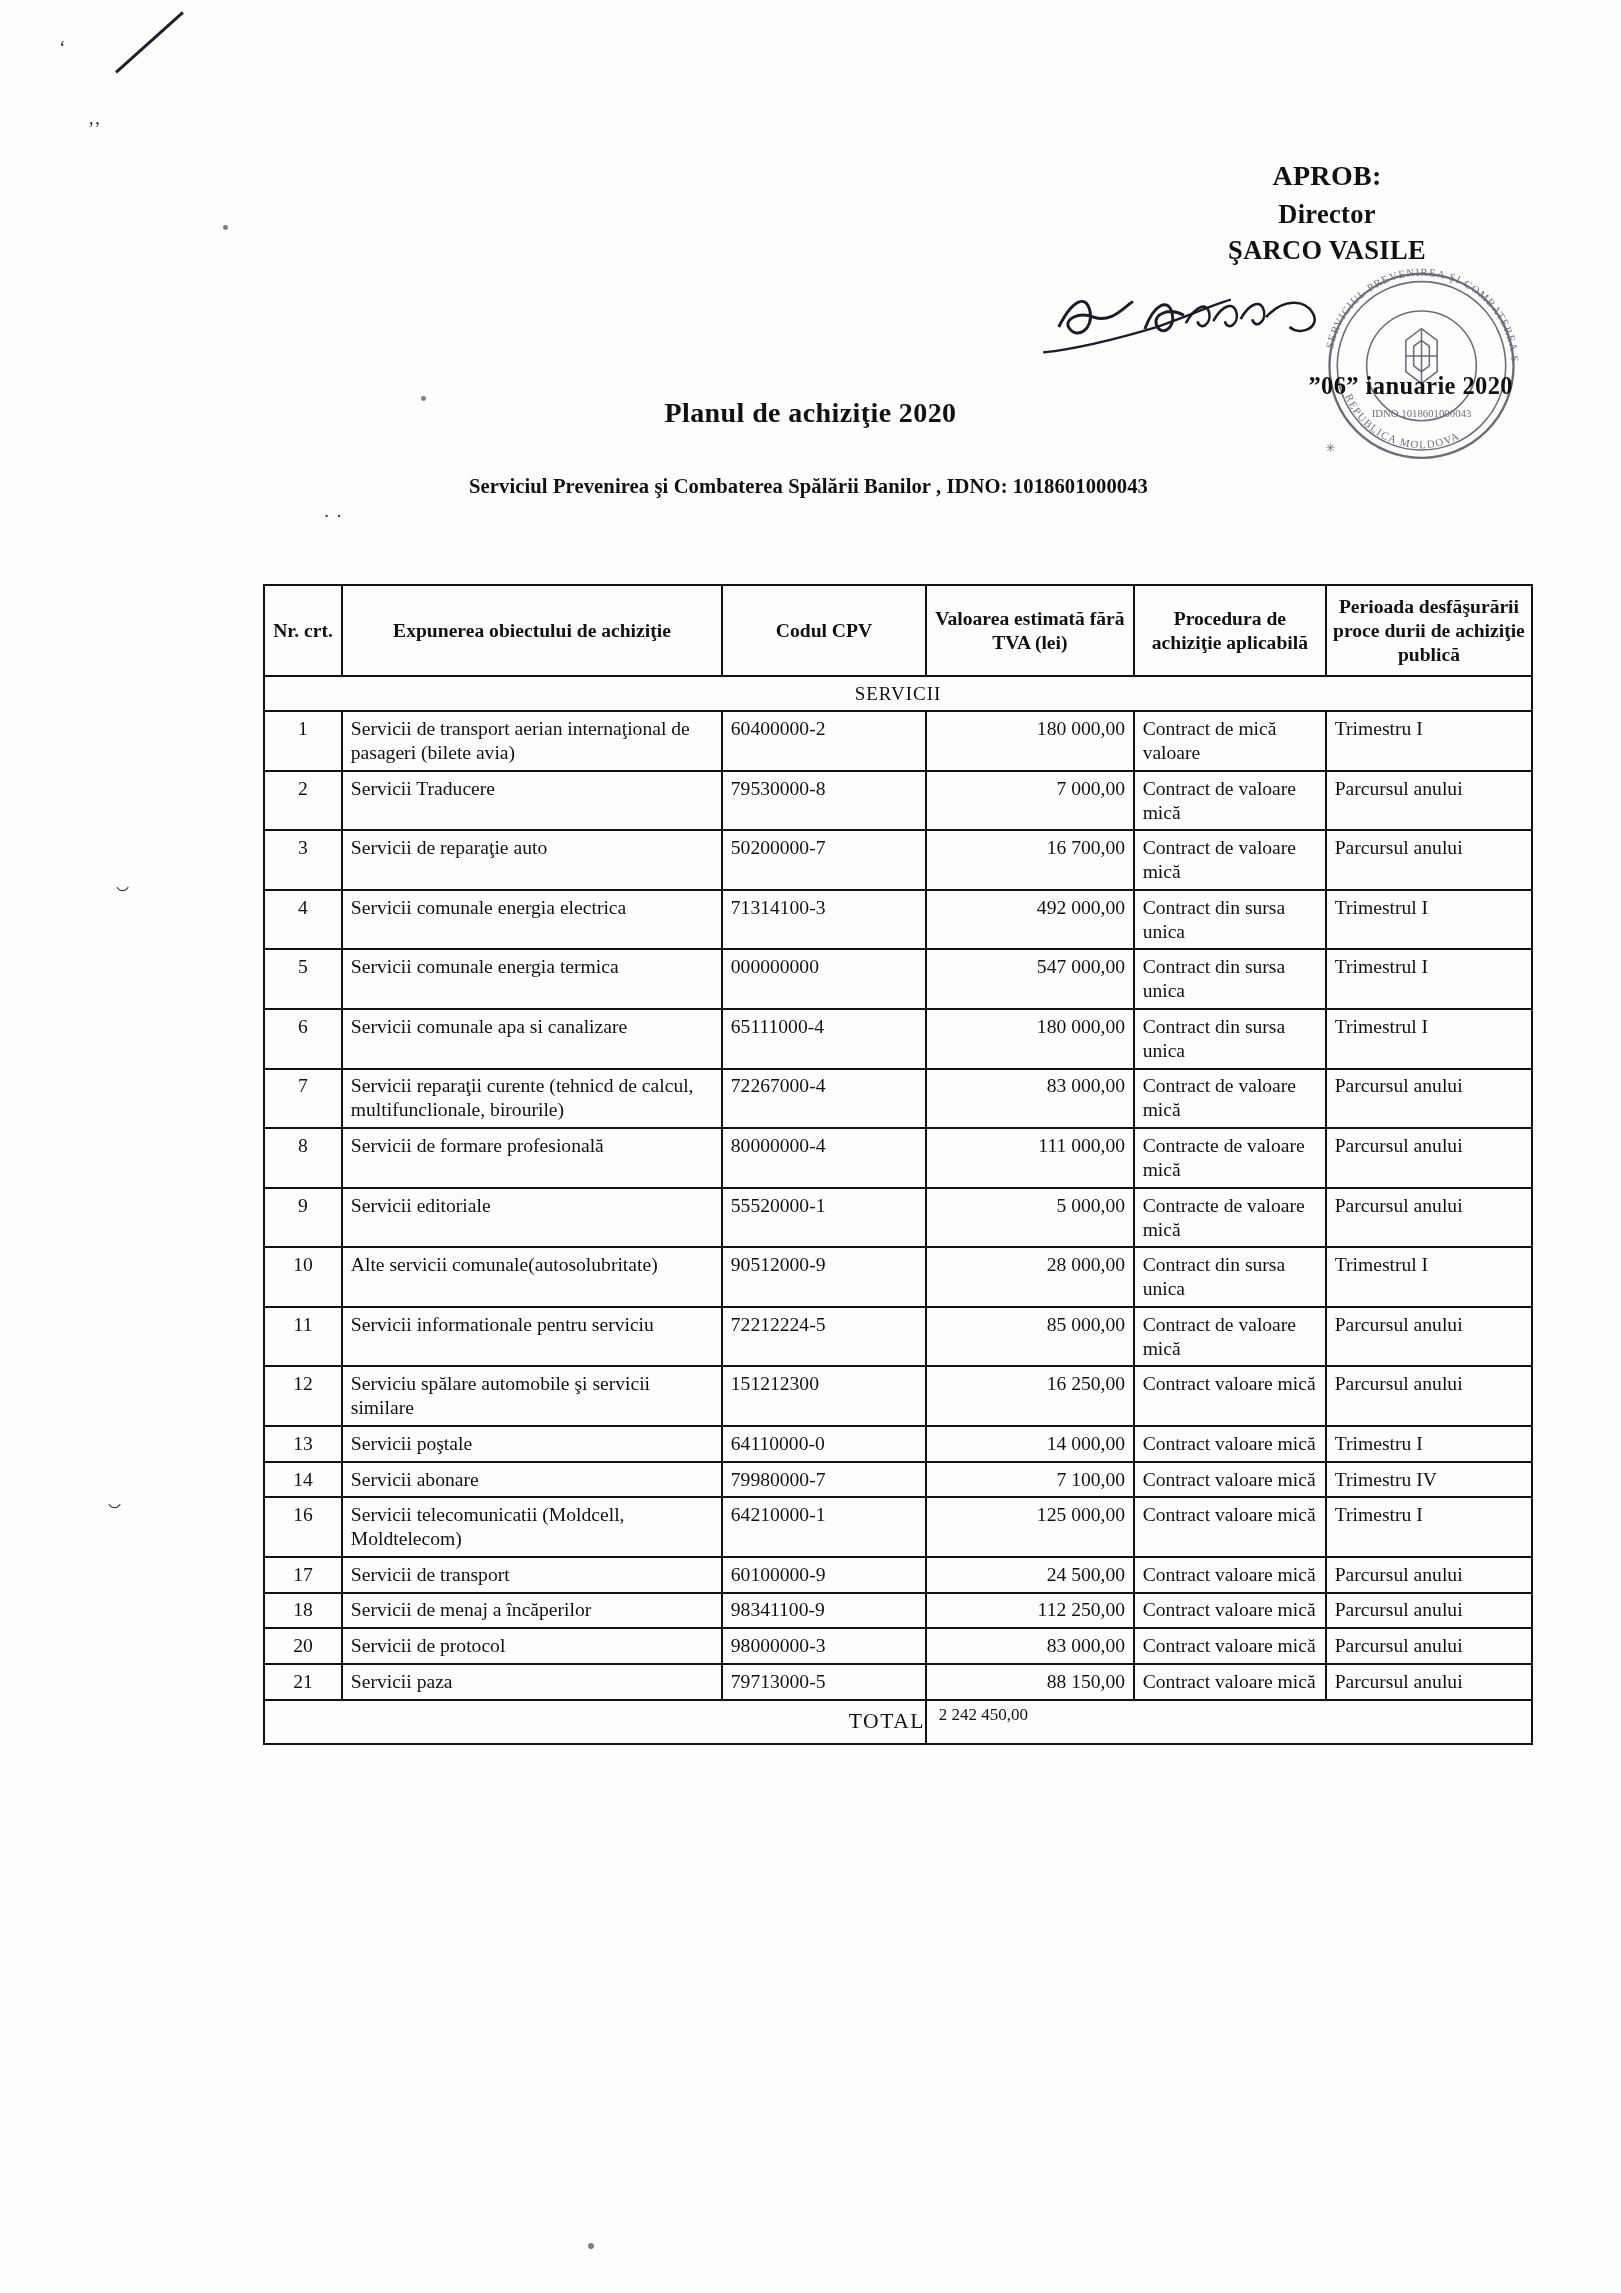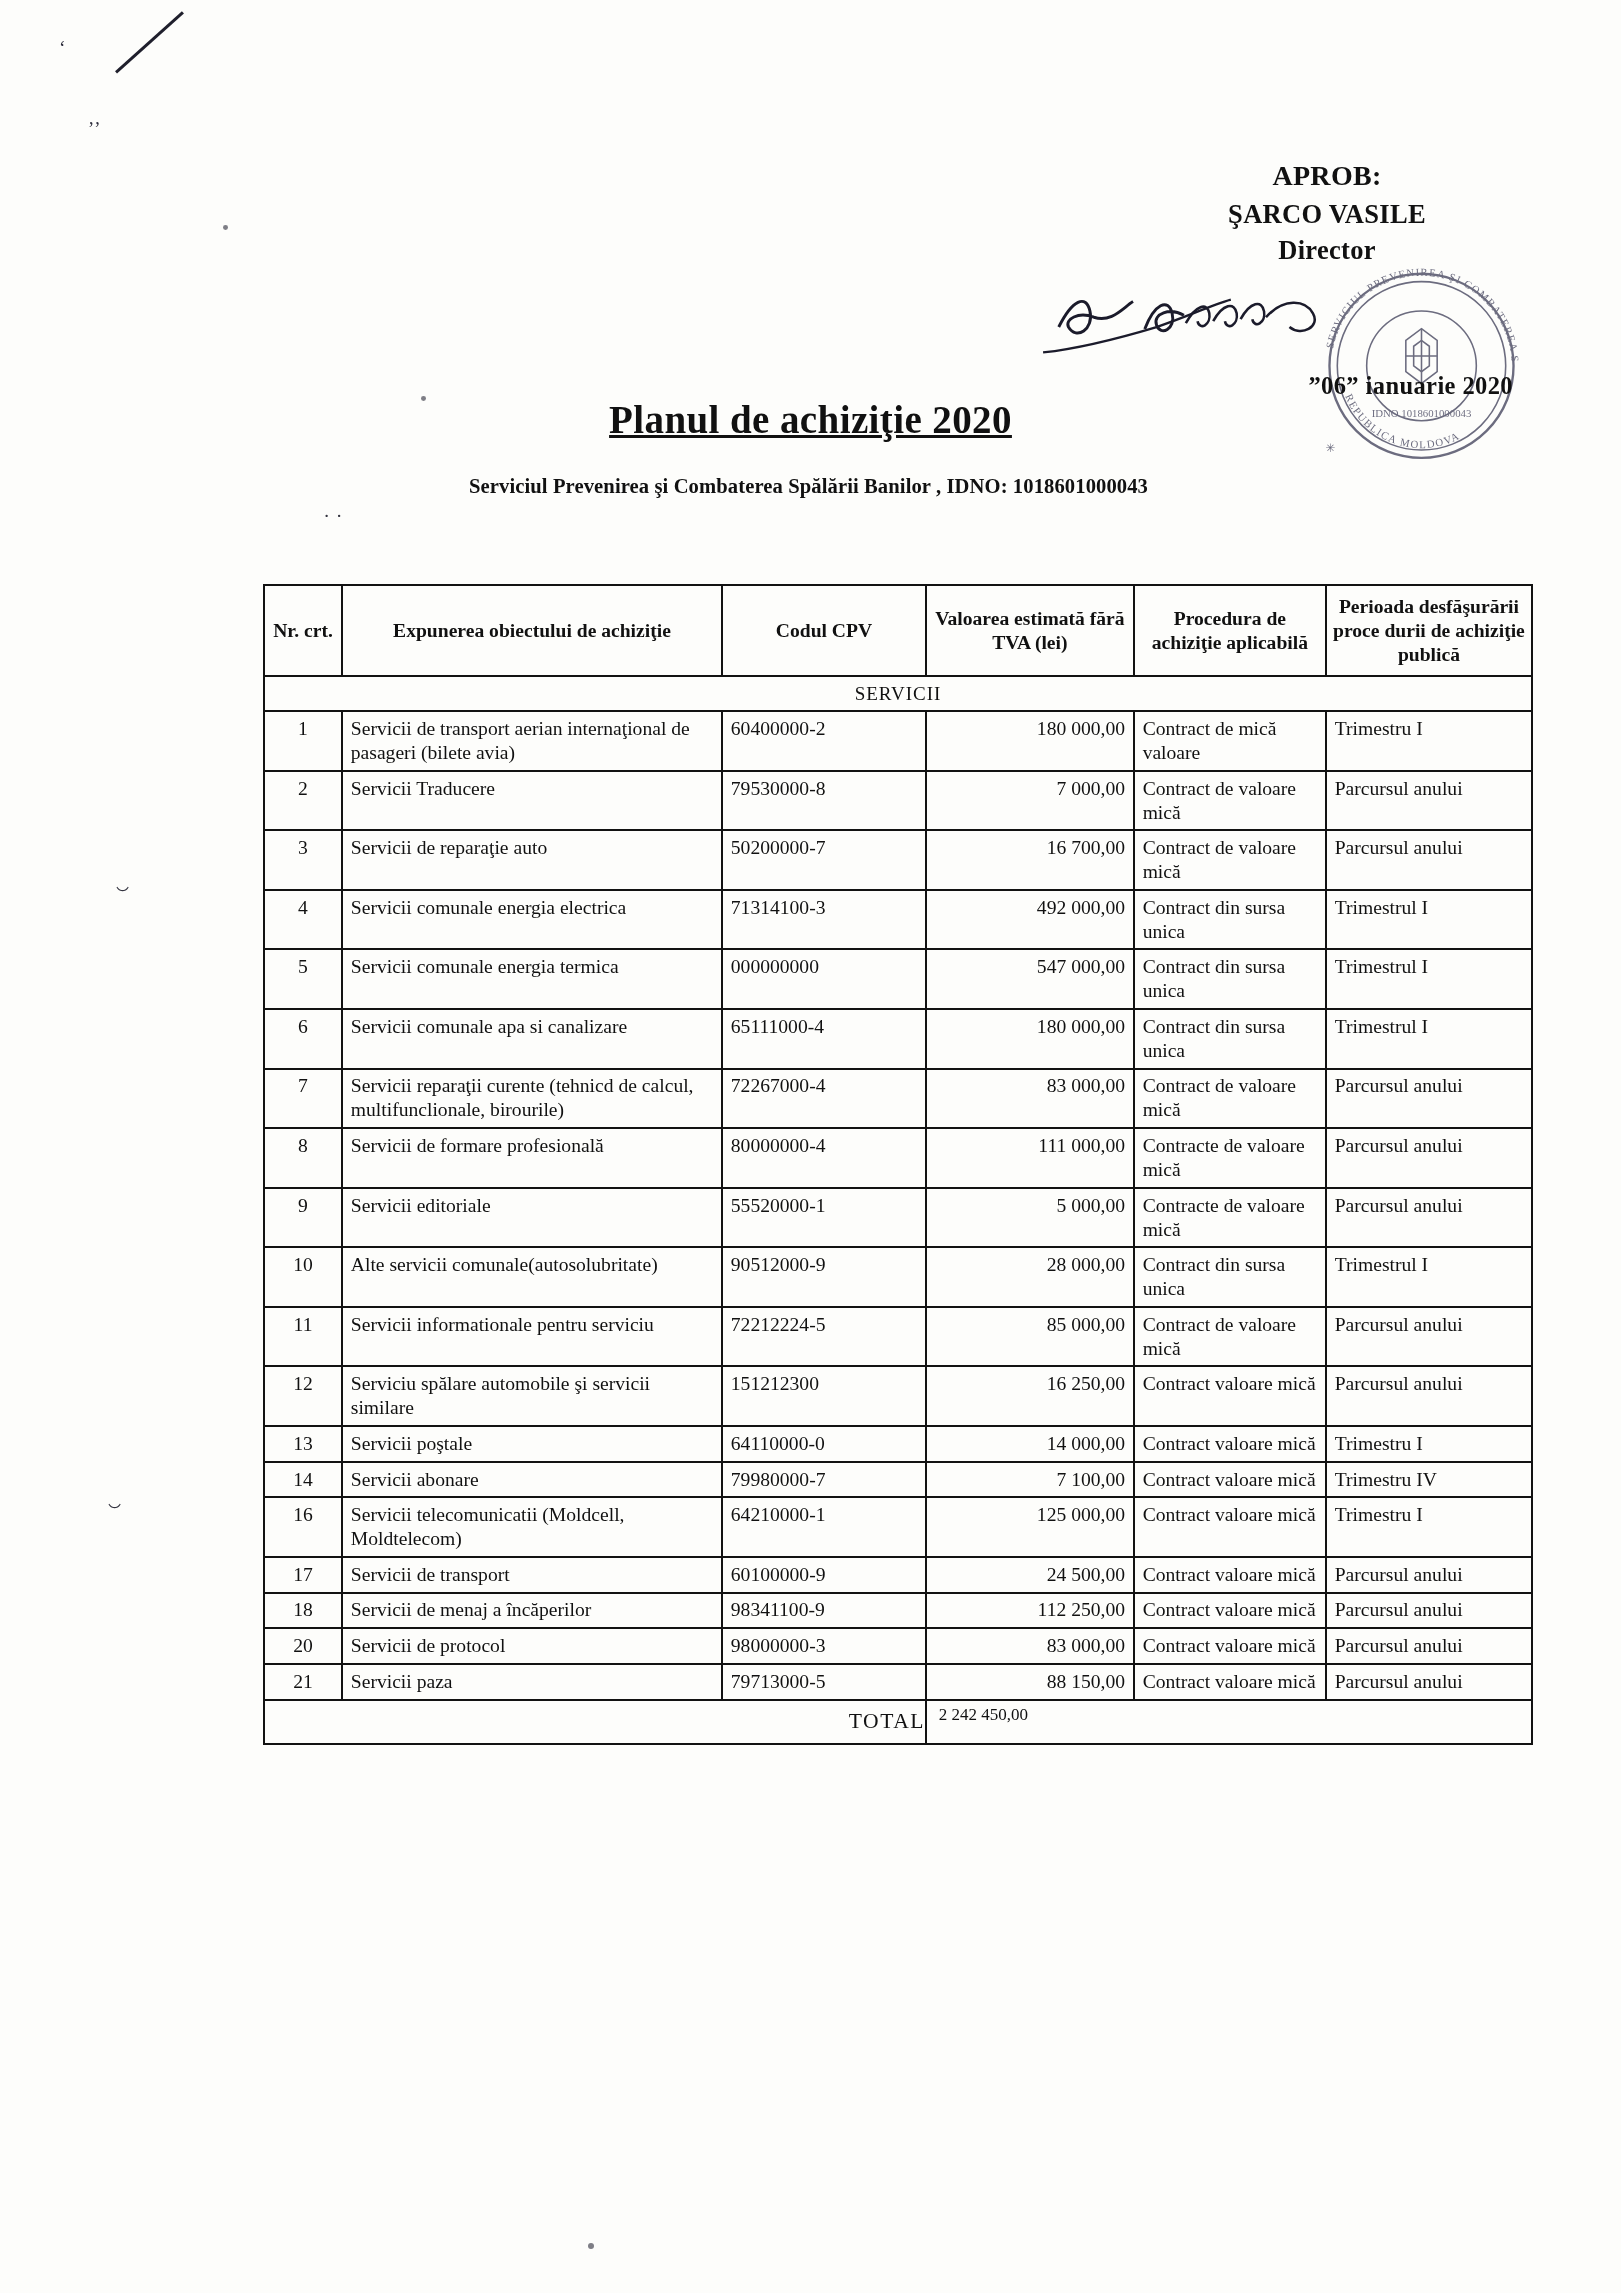--- a/index.html
+++ b/index.html
@@ -60,24 +60,23 @@
     font-size: 24.5px;
     letter-spacing: 0.4px;
   }
 
   .doc-title {
     position: absolute;
     left: 0;
     right: 0;
     top: 397px;
     text-align: center;
-    font-size: 39px;
+    font-size: 28px;
     font-weight: bold;
     letter-spacing: 0.4px;
-    text-decoration: underline;
   }
   .doc-subtitle {
     position: absolute;
     left: 0;
     right: 4px;
     top: 475px;
     text-align: center;
     font-size: 20.6px;
     font-weight: bold;
     letter-spacing: 0.1px;
@@ -180,22 +179,22 @@
   <div class="pen-mark" style="left:88px;top:118px;font-size:18.6px;">ʼʼ</div>
   <div class="speck" style="left:223px;top:225px;width:4.9px;height:4.9px;"></div>
   <div class="speck" style="left:421px;top:396px;width:4.9px;height:4.9px;"></div>
   <div class="margin-mark" style="left:323px;top:510px;">˙ ˙</div>
   <div class="margin-mark" style="left:116px;top:863px;">‿</div>
   <div class="margin-mark" style="left:108px;top:1480px;">‿</div>
   <div class="speck" style="left:588px;top:2243px;width:5.9px;height:5.9px;"></div>
 
   <div class="approve-block">
     <div class="line big">APROB:</div>
+    <div class="line">Director</div>
     <div class="line">ŞARCO VASILE</div>
-    <div class="line">Director</div>
   </div>
 
   <svg class="signature" viewBox="0 0 330 90">
     <path d="M4 70 C40 66, 80 56, 120 44 C150 34, 175 22, 196 16" stroke="#1b1b2b" stroke-width="2.4" fill="none"></path>
     <path d="M20 44 C34 16, 48 10, 52 28 C56 46, 38 58, 30 44 C26 36, 40 28, 56 34 C74 40, 86 24, 96 18" stroke="#1b1b2b" stroke-width="3" fill="none"></path>
     <path d="M108 46 C118 20, 132 14, 136 30 C140 46, 124 54, 120 42 C116 30, 134 24, 148 32" stroke="#1b1b2b" stroke-width="3" fill="none"></path>
     <path d="M150 40 C160 22, 172 18, 174 30 C176 42, 164 48, 162 38" stroke="#1b1b2b" stroke-width="2.6" fill="none"></path>
     <path d="M178 38 C188 20, 200 18, 202 30 C204 42, 192 48, 190 38" stroke="#1b1b2b" stroke-width="2.6" fill="none"></path>
     <path d="M206 36 C216 18, 228 16, 230 28 C232 40, 220 46, 218 36" stroke="#1b1b2b" stroke-width="2.6" fill="none"></path>
     <path d="M232 34 C250 14, 272 16, 280 30 C288 44, 268 54, 256 44" stroke="#1b1b2b" stroke-width="2.6" fill="none"></path>

